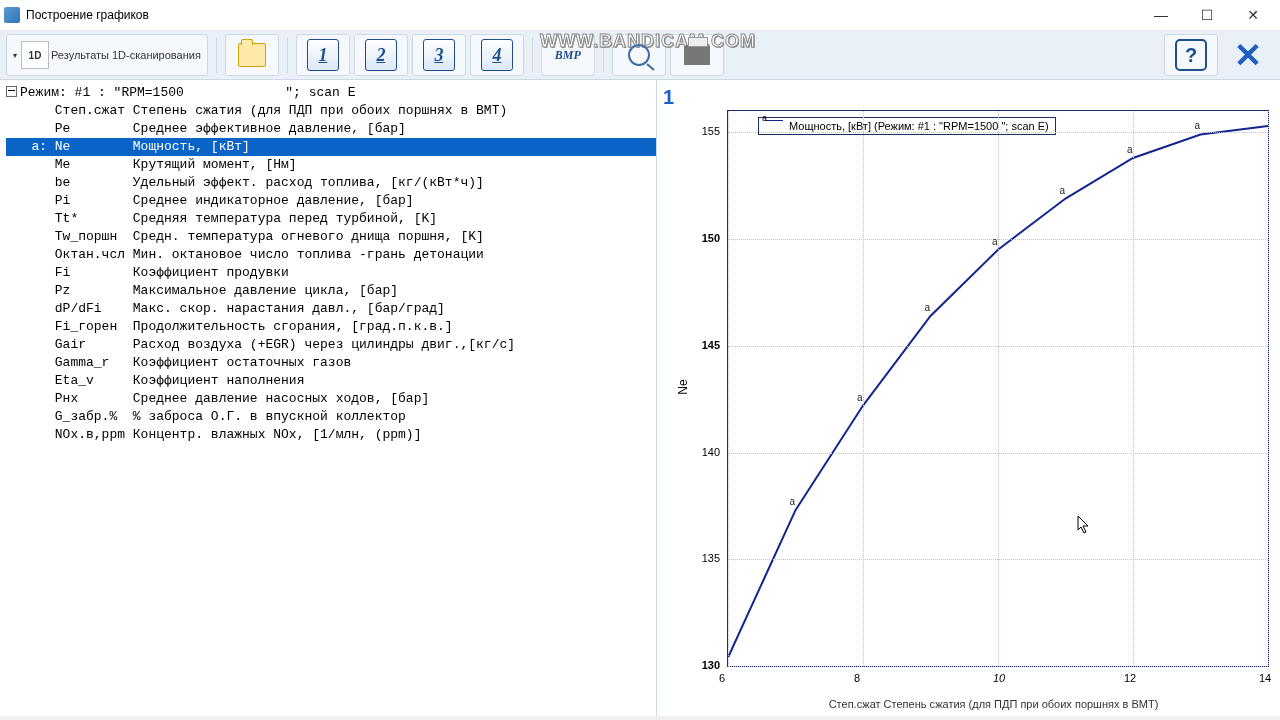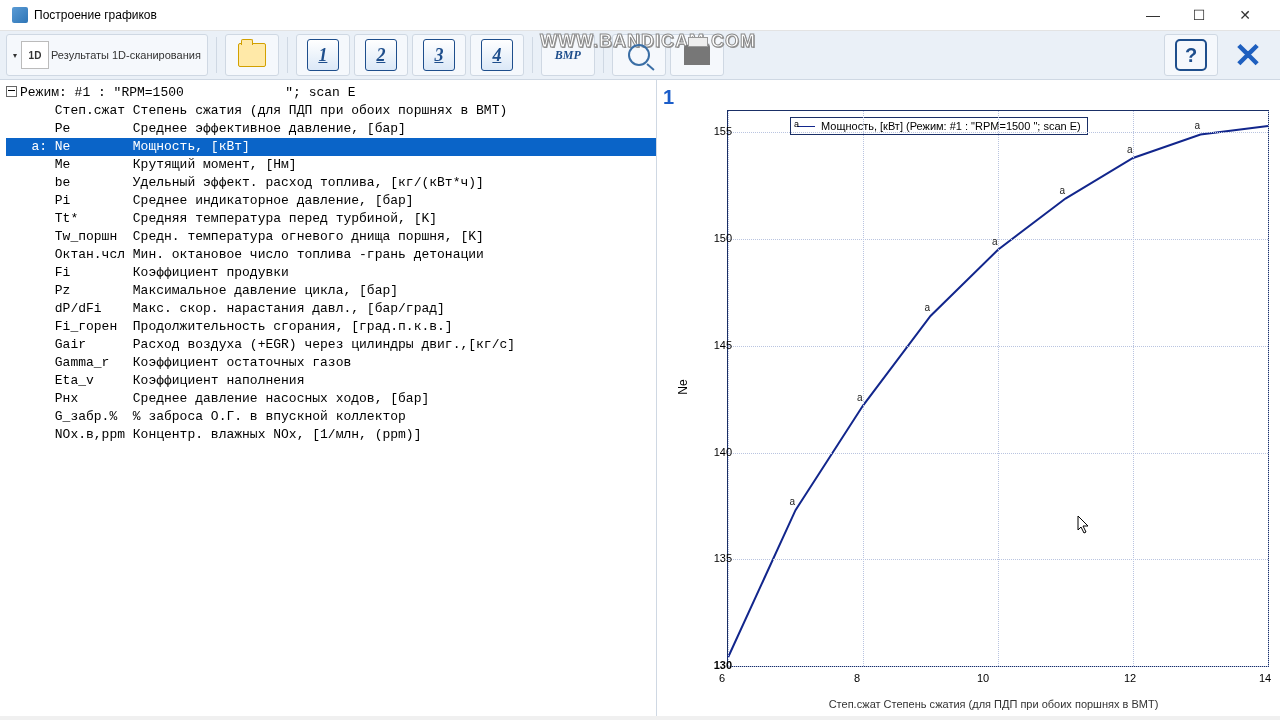--- a/index.html
+++ b/index.html
@@ -1,20 +1,20 @@
 <!DOCTYPE html>
 <html><head>
 <meta charset="utf-8">
 <style>
   html,body{margin:0;padding:0;width:1280px;height:720px;overflow:hidden;
     font-family:"Segoe UI","Tahoma",Arial,sans-serif;font-size:12px;
     background:#f0f0f0;color:#000;}
   
   .titlebar{height:30px;background:#fff;border-bottom:1px solid #e3e3e3;
-    display:flex;align-items:center;padding:0 12px;}
+    display:flex;align-items:center;padding:0 4px;}
   .titlebar .ico{width:16px;height:16px;margin-right:6px;background:
     linear-gradient(135deg,#5a9bd5 0%,#2e75b6 100%);border-radius:2px;}
   .titlebar .txt{font-size:12px;}
   .winctl{margin-left:auto;display:flex;gap:0;}
   .winctl div{width:46px;height:28px;display:flex;align-items:center;
     justify-content:center;color:#333;font-size:14px;}
   
   .toolbar{height:48px;background:#eaf0f7;border-bottom:1px solid #cfd8e3;
     display:flex;align-items:center;padding:0 6px;gap:4px;position:relative;}
   .tb-btn{height:40px;min-width:40px;display:flex;align-items:center;
@@ -68,30 +68,30 @@
   
   .chart-wrap{flex:1;background:#fff;position:relative;}
   .chart-num{position:absolute;left:6px;top:6px;font:bold 20px Arial;color:#1b5dc9;}
   .plot{position:absolute;top:30px;left:70px;width:540px;height:555px;
     border:1px solid #1a2f66;}
   .grid-h,.grid-v{position:absolute;border-color:#b9c4e0;}
   .grid-h{left:0;right:0;border-top:1px dotted #b9c4e0;}
   .grid-v{top:0;bottom:0;border-left:1px dotted #b9c4e0;}
   svg.curve{position:absolute;top:0;left:0;width:100%;height:100%;overflow:visible;}
   .pt-lbl{position:absolute;font:10px Arial;color:#222;transform:translate(-6px,-14px);}
-  .ytick{position:absolute;right:548px;font:11px Arial;text-align:right;width:40px;
+  .ytick{position:absolute;right:560px;font:11px Arial;text-align:right;width:40px;
     transform:translateY(-6px);}
   .xtick{position:absolute;top:592px;font:11px Arial;transform:translateX(-8px);}
   .ylabel{position:absolute;left:18px;top:300px;transform:rotate(-90deg);
     font:12px Arial;}
   .xlabel{position:absolute;bottom:6px;left:70px;right:20px;text-align:center;
     font:11px Arial;color:#333;}
   .legend{position:absolute;top:6px;left:30px;background:#fff;
     border:1px solid #1a2f66;padding:2px 6px;font:11px Arial;display:flex;
-    align-items:center;gap:6px;margin-left:32px;}
+    gap:6px;}
   .legend-line{display:inline-block;width:18px;border-top:1.5px solid #12268c;
     position:relative;}
   .legend-line::before,.legend-line::after{content:"a";position:absolute;top:-8px;
     font:9px Arial;}
   .legend-line::before{left:-3px;}
   .legend-line::after{right:-3px;display:none;}
   .cursor-ico{position:absolute;width:14px;height:20px;pointer-events:none;}
   .cursor-ico svg{overflow:visible;}
 </style>
 </head>
@@ -214,22 +214,22 @@
     <div id="xticks"></div>
     <div class="xlabel">Степ.сжат   Степень сжатия (для ПДП при обоих поршнях в ВМТ)</div>
     <div class="cursor-ico" style="left:420px;top:435px;">
       <svg width="14" height="20">
           <path d="M1 1 L1 15 L4 12 L7 18 L9 17 L6 11 L11 11 Z" fill="#fff" stroke="#000" stroke-width="1"></path>
         </svg>
     </div>
   <div class="ytick" style="top: 585px; font-weight: bold;">130</div>
       <div class="ytick" style="top: 478.269px;">135</div>
       <div class="ytick" style="top: 371.538px; text-align: right;">140</div>
-      <div class="ytick" style="top: 264.808px;">145</div>
-      <div class="ytick" style="top: 158.077px;">150</div>
+      <div class="ytick" style="top: 264.808px; font-weight: bold;">145</div>
+      <div class="ytick" style="top: 158.077px; font-weight: bold;">150</div>
       <div class="ytick" style="top: 51.3462px;">155</div>
       <div class="xtick" style="left: 70px;">6</div>
       <div class="xtick" style="left: 205px;">8</div>
-      <div class="xtick" style="left: 328px;">10</div>
+      <div class="xtick" style="left: 344px; font-style: italic;">10</div>
       <div class="xtick" style="left: 475px;">12</div>
       <div class="xtick" style="left: 610px;">14</div>
     </div>
 </div>
 
 </body></html>

